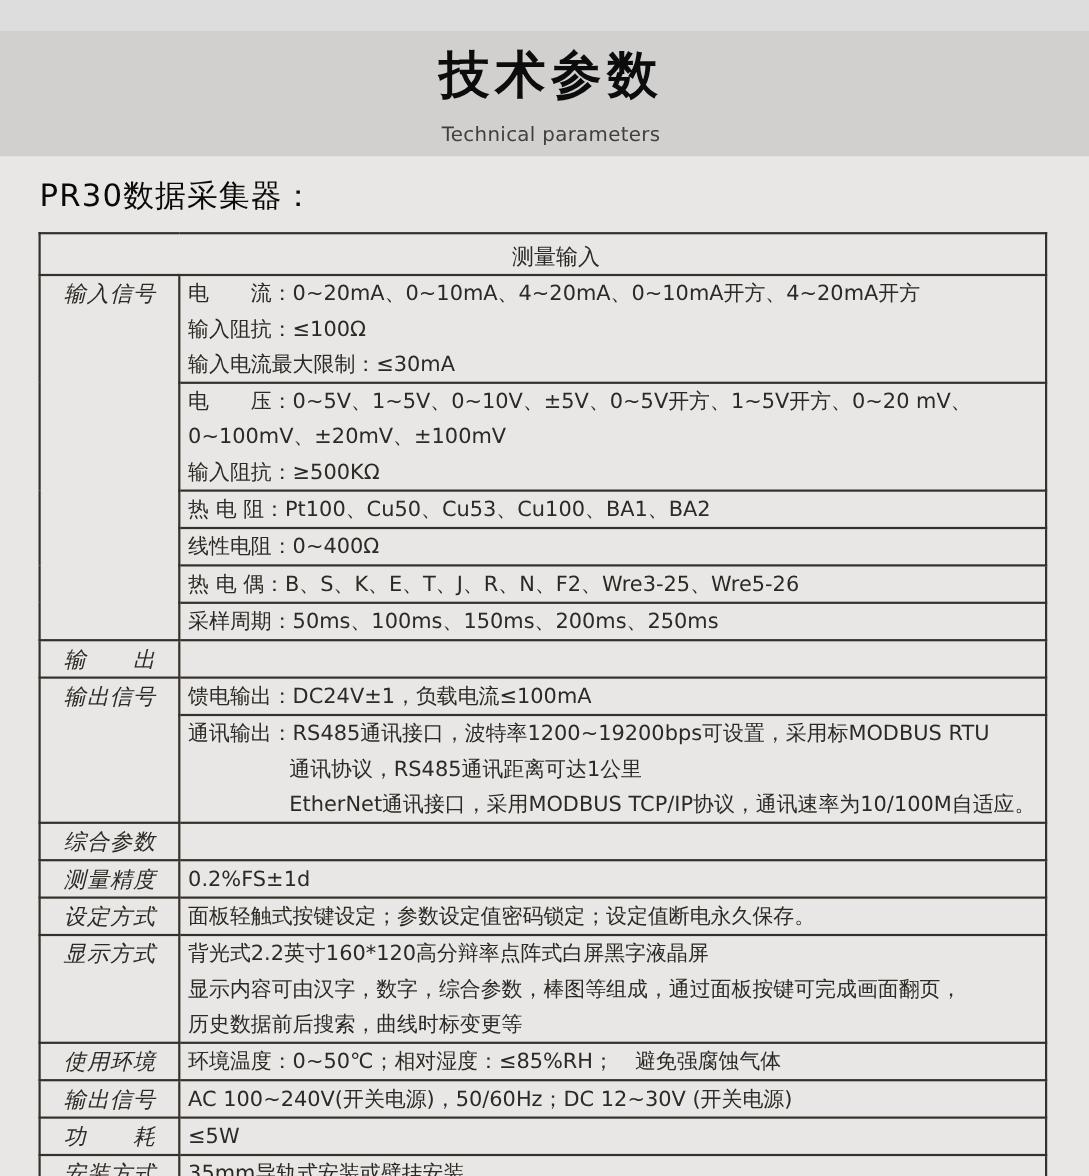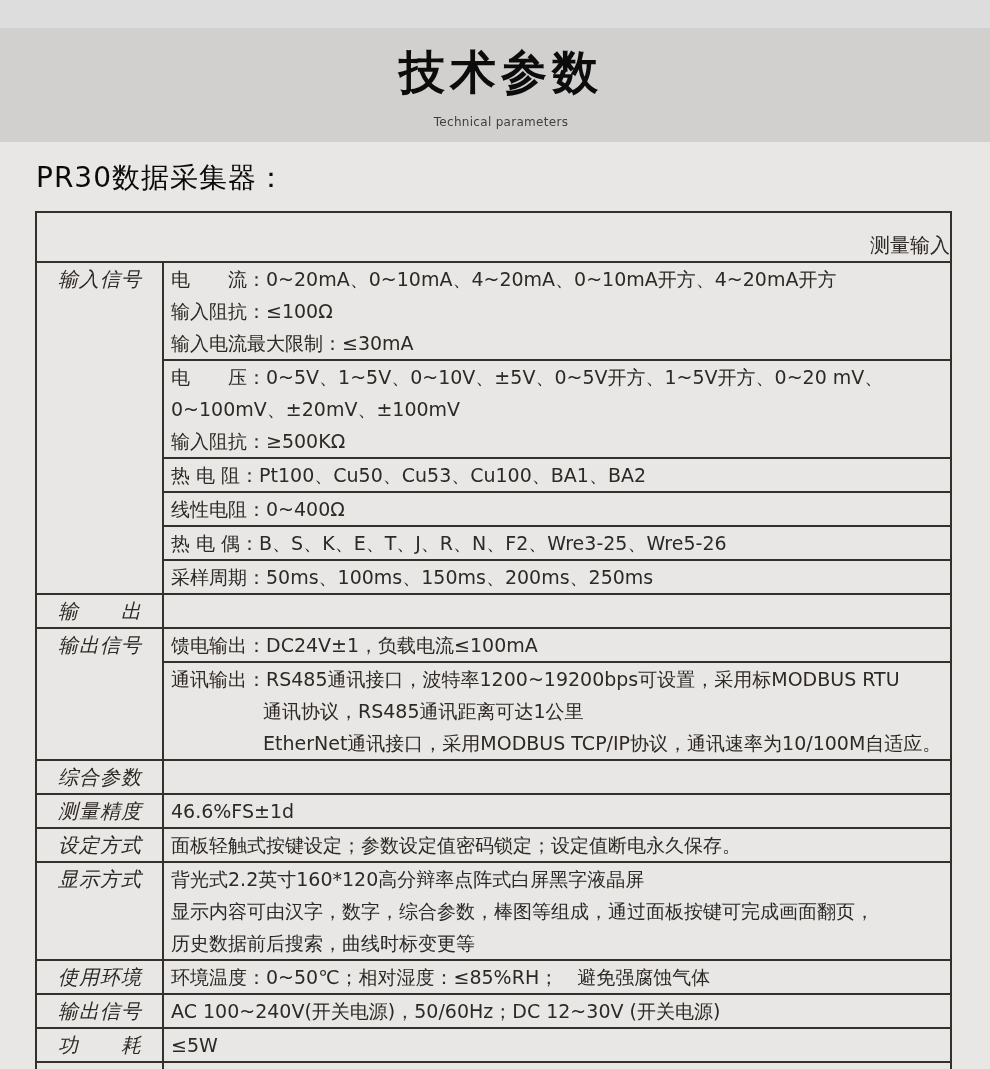--- a/index.html
+++ b/index.html
@@ -21,21 +21,21 @@
   .title-band{
     height:114px;background:var(--band-bg);
     display:flex;flex-direction:column;align-items:center;justify-content:center;
     padding-top:6px;
     padding-left:12px;
   }
   .title-band .main-title{
     font-size:46px;font-weight:bold;color:#0c0c0c;letter-spacing:5px;line-height:1.1;
   }
   .title-band .sub-title{
-    font-size:12px;color:#3f3f3f;letter-spacing:0.3px;margin-top:18px;
+    font-size:18px;color:#3f3f3f;letter-spacing:0.3px;margin-top:18px;
   }
   .product-title{
     margin:17px 0 14px 36px;
     font-size:28px;font-weight:400;color:#0a0a0a;letter-spacing:1px;
   }
   table.spec{
     border-collapse:collapse;table-layout:fixed;
     margin-left:35px;width:917px;
     border:2px solid var(--border);
     border-bottom-width:3px;
@@ -52,22 +52,22 @@
   tr.section-row td{height:30px;}
   td.lbl{
     font-size:20px;
     padding:0 21px;
     text-align:justify;
     text-align-last:justify;
     font-style:italic;
   }
   td.section{
     font-size:20px;
-    padding:16px 0 0 24px;
-    text-align:right;
+    padding:4px 0 0 24px;
+    text-align:center;
   }
   td.multi div{line-height:32px;}
   td.multi div.hang{margin-left:92px;}
 </style>
 </head>
 <body>
 
 <div class="top-strip"></div>
 
 <div class="title-band">
@@ -133,21 +133,21 @@
     </td>
   </tr>
 
   <tr>
     <td class="lbl">综合参数</td>
     <td class="h1"></td>
   </tr>
 
   <tr>
     <td class="lbl">测量精度</td>
-    <td class="h1">46.6%FS±1d</td>
+    <td class="h1">0.2%FS±1d</td>
   </tr>
 
   <tr>
     <td class="lbl">设定方式</td>
     <td class="h1">面板轻触式按键设定；参数设定值密码锁定；设定值断电永久保存。</td>
   </tr>
 
   <tr>
     <td class="lbl">显示方式</td>
     <td class="multi">

